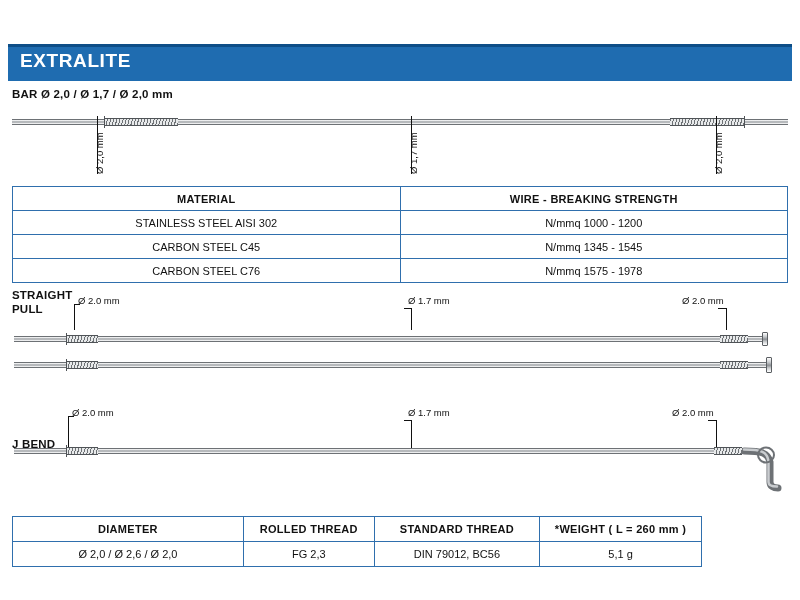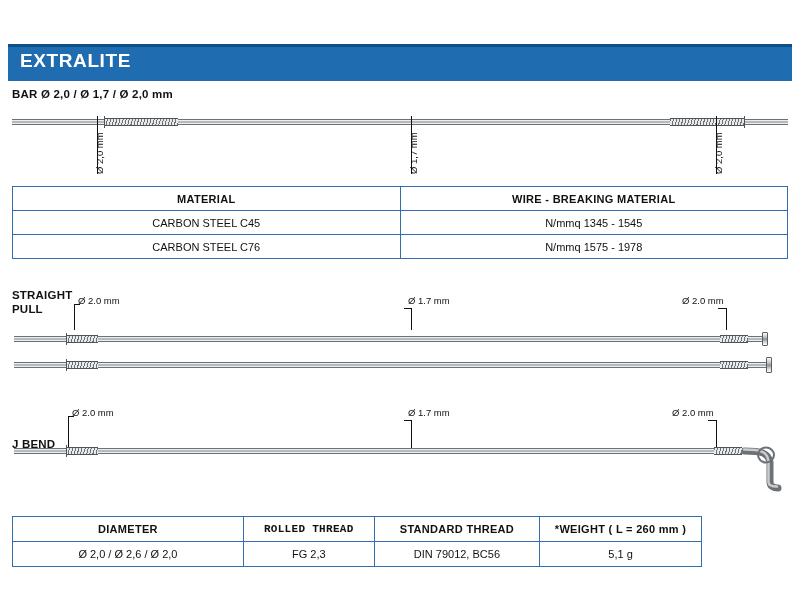--- a/index.html
+++ b/index.html
@@ -168,24 +168,28 @@
   <div class="leader vline" style="left:716px; top:100px; height:58px;"></div>
 
   <div class="dim vert" style="left:94px; top:158px;">Ø 2,0 mm</div>
   <div class="dim vert" style="left:408px; top:158px;">Ø 1,7 mm</div>
   <div class="dim vert" style="left:713px; top:158px;">Ø 2,0 mm</div>
 
   <table class="doc-table" id="material-table">
     <thead>
       <tr>
         <th style="width:50%;">MATERIAL</th>
-        <th style="width:50%;">WIRE - BREAKING MATERIAL</th>
+        <th style="width:50%;">WIRE - BREAKING STRENGTH</th>
       </tr>
     </thead>
     <tbody>
+      <tr>
+        <td>STAINLESS STEEL AISI 302</td>
+        <td>N/mmq 1000 - 1200</td>
+      </tr>
       <tr>
         <td>CARBON STEEL C45</td>
         <td>N/mmq 1345 - 1545</td>
       </tr>
       <tr>
         <td>CARBON STEEL C76</td>
         <td>N/mmq 1575 - 1978</td>
       </tr>
     </tbody>
   </table>
@@ -246,21 +250,21 @@
       <path d="M2,9 C20,9 26,11 28,20 L28,40 C28,44 31,46 36,46" fill="none" stroke="#6d7175" stroke-width="7" stroke-linecap="round"></path>
       <path d="M2,7.5 C20,7.5 25,10 26.5,19 L26.5,40 C26.5,43 30,44.5 35,44.5" fill="none" stroke="#c9cccf" stroke-width="2.5" stroke-linecap="round"></path>
       <ellipse cx="24" cy="13" rx="8" ry="7.5" fill="none" stroke="#6d7175" stroke-width="2"></ellipse>
     </svg>
   </div>
 
   <table class="doc-table" id="spec-table">
     <thead>
       <tr>
         <th style="width:33.5%;">DIAMETER</th>
-        <th style="width:19%;font-family:Liberation Mono, monospace;">ROLLED THREAD</th>
+        <th style="width:19%;">ROLLED THREAD</th>
         <th style="width:24%;margin-left:45px;">STANDARD THREAD</th>
         <th style="width:23.5%;">*WEIGHT ( L = 260 mm )</th>
       </tr>
     </thead>
     <tbody>
       <tr>
         <td>Ø 2,0 / Ø 2,6 / Ø 2,0</td>
         <td>FG 2,3</td>
         <td>DIN 79012, BC56</td>
         <td>5,1 g</td>

